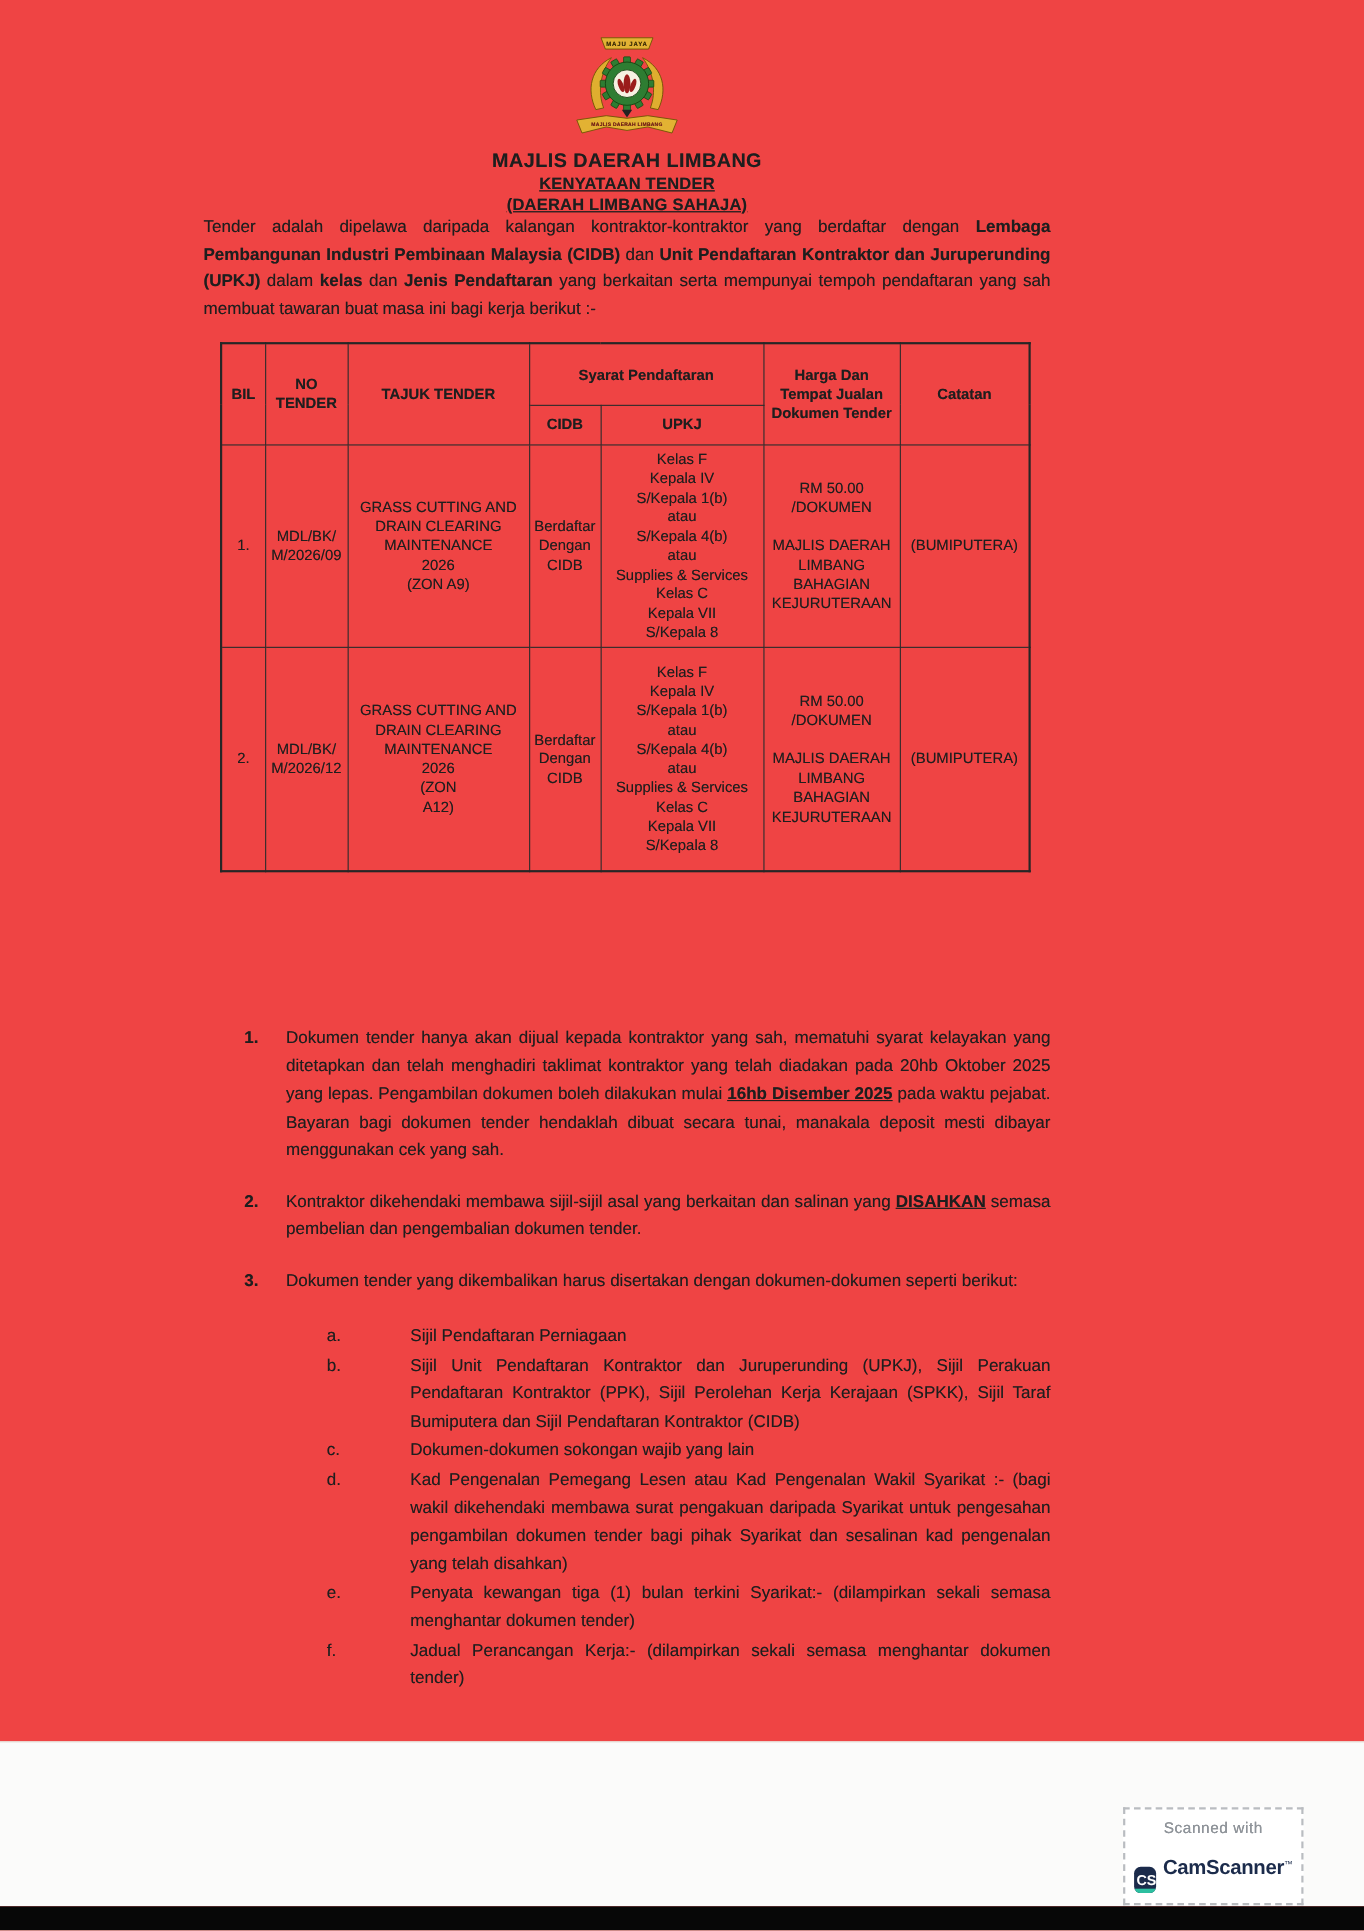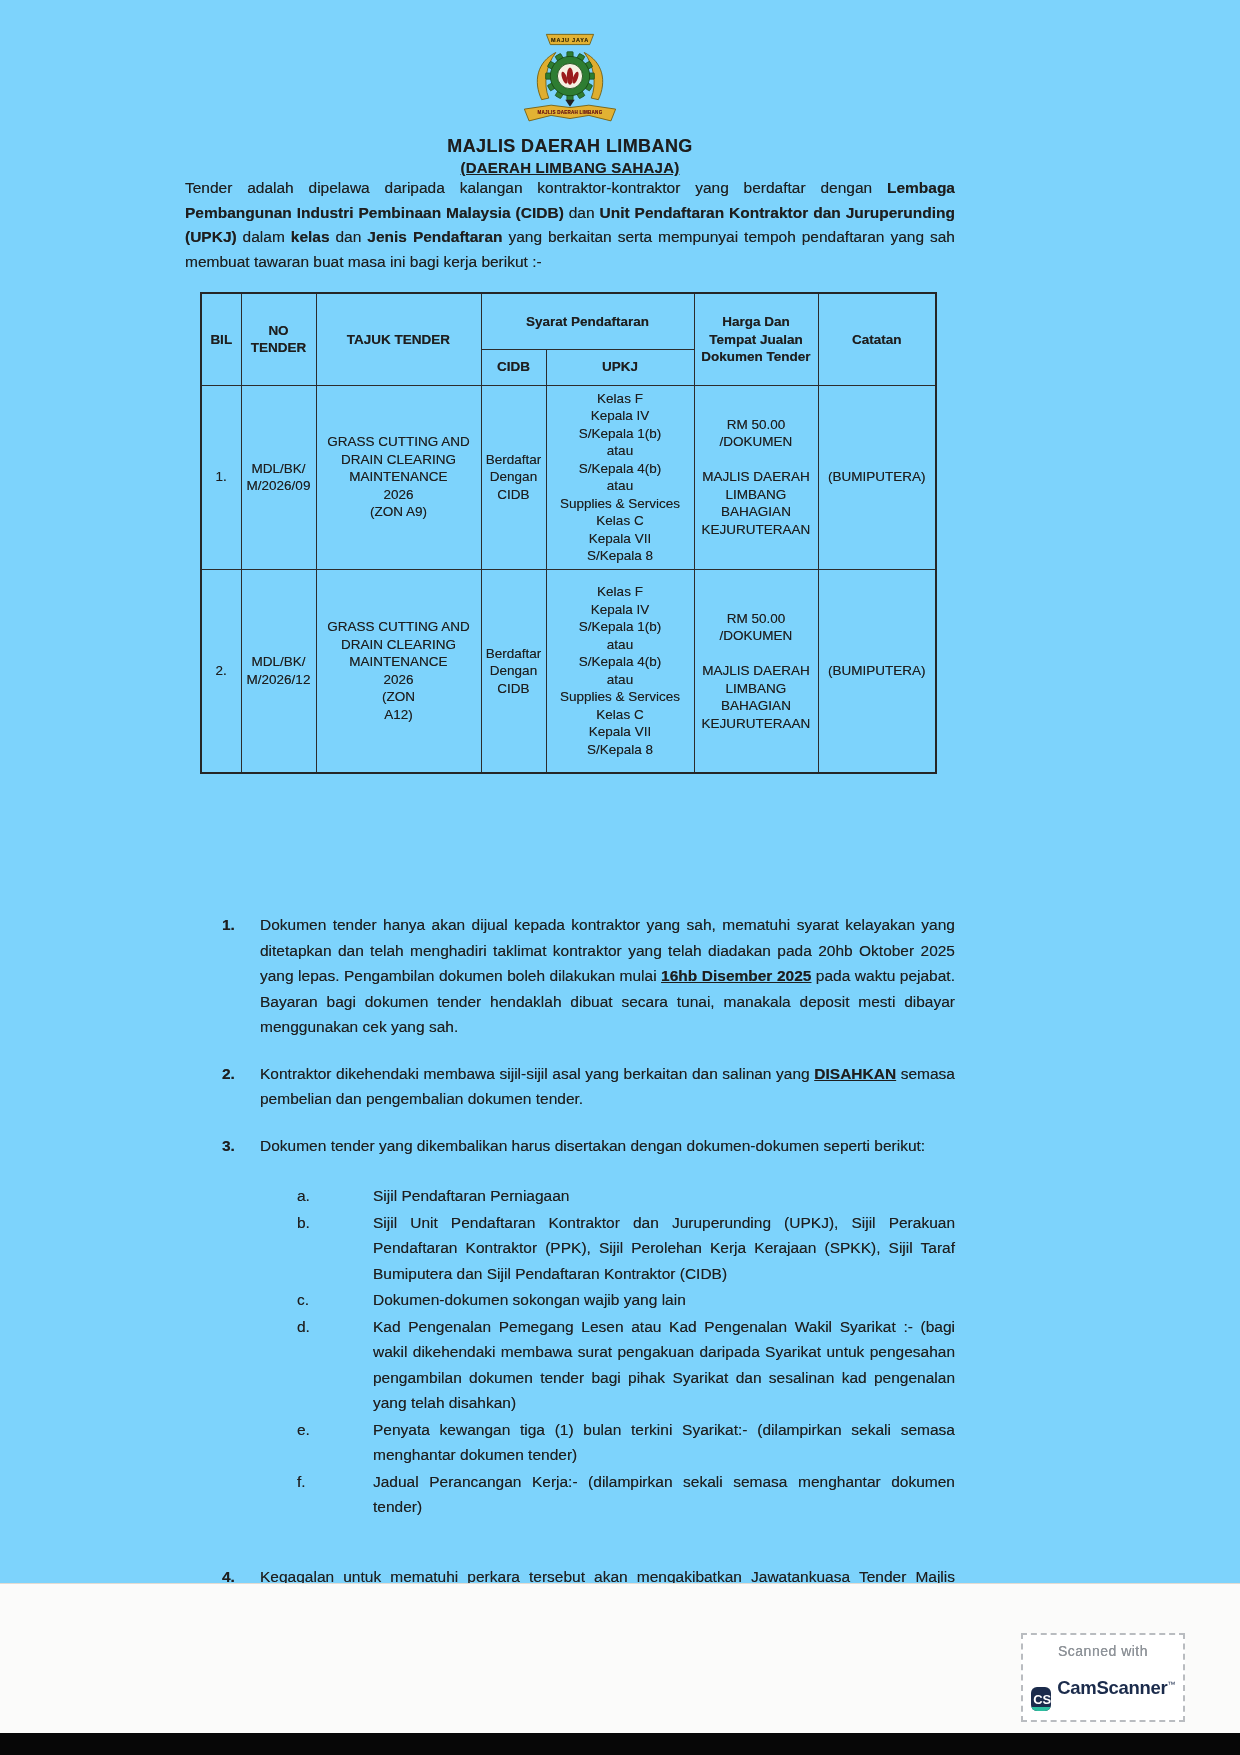--- a/index.html
+++ b/index.html
@@ -1,19 +1,19 @@
 <!DOCTYPE html>
 <html><head>
 <meta charset="utf-8">
 <style>
   * { margin:0; padding:0; box-sizing:border-box; }
   html,body { background:#e6e4e0; }
   .page {
     position:relative; width:1240px; height:1755px;
-    background:#7dd3fc; overflow:hidden;
+    background:#ef4444; overflow:hidden;
     font-family:"Liberation Sans", sans-serif;
     color:#1e1e1e;
     text-shadow:0 0 .4px rgba(30,30,30,.55);
   }
   .content { width:770px; margin-left:185px; padding-top:32px; }
 
   
   .crest { display:block; margin:0 auto; width:126px; height:96px; }
   .hdr { text-align:center; }
   .org { font-size:18px; font-weight:bold; letter-spacing:.4px; margin-top:8px; }
@@ -58,21 +58,21 @@
   .note-last { margin-top:44px; }
 
   
   .lower-strip {
     position:absolute; left:0; bottom:22px; width:100%; height:150px;
     background:#fbfbfa; border-top:1px solid #e3dcd3;
   }
   .bottom-bar { position:absolute; left:0; bottom:0; width:100%; height:22px; background:#070707; }
 
   .cs-badge {
-    position:absolute; right:55px; bottom:33px; width:164px;
+    position:absolute; right:55px; bottom:23px; width:164px;
     border:2px dashed #b9bcc0; background:#ffffff;
     padding:8px 8px 9px 8px; text-align:center;
   }
   .cs-scanned { color:#8f959c; font-size:14px; letter-spacing:.5px; }
   .cs-row { display:flex; align-items:center; justify-content:center; gap:6px; margin-top:5px; }
   .cs-logo {
     position:relative; width:24px; height:24px; border-radius:6px;
     background:#1b2b4b; color:#fff; font-weight:bold; font-size:13px;
     display:flex; align-items:center; justify-content:flex-end; overflow:hidden;
     text-shadow:none;
@@ -122,20 +122,21 @@
       <path d="M74 86 L86 86 L80 95 Z" fill="#222222"></path>
 
       <g>
         <path d="M22 98 L56 93 L80 96 L104 93 L138 98 L132 113 L104 106 L80 110 L56 106 L28 113 Z" fill="#e2b233" stroke="#6b5200" stroke-width="1"></path>
         <text x="80" y="104.5" font-size="5.8" font-weight="bold" fill="#7a1212" text-anchor="middle" letter-spacing=".3">MAJLIS DAERAH LIMBANG</text>
       </g>
     </svg>
 
     <div class="hdr">
       <div class="org">MAJLIS DAERAH LIMBANG</div>
+      <div class="sub">KENYATAAN TENDER</div>
       <div class="sub">(DAERAH LIMBANG SAHAJA)</div>
     </div>
 
     <p class="intro"><span>Tender adalah dipelawa daripada kalangan kontraktor-kontraktor yang berdaftar dengan </span><b>Lembaga Pembangunan Industri Pembinaan Malaysia (CIDB)</b><span> dan </span><b>Unit Pendaftaran Kontraktor dan Juruperunding (UPKJ)</b><span> dalam </span><b>kelas</b><span> dan </span><b>Jenis Pendaftaran</b><span> yang berkaitan serta mempunyai tempoh pendaftaran yang sah membuat tawaran buat masa ini bagi kerja berikut :-</span></p>
 
     <table class="tender">
       <colgroup>
         <col style="width:40px">
           <col style="width:75px">
           <col style="width:165px">

